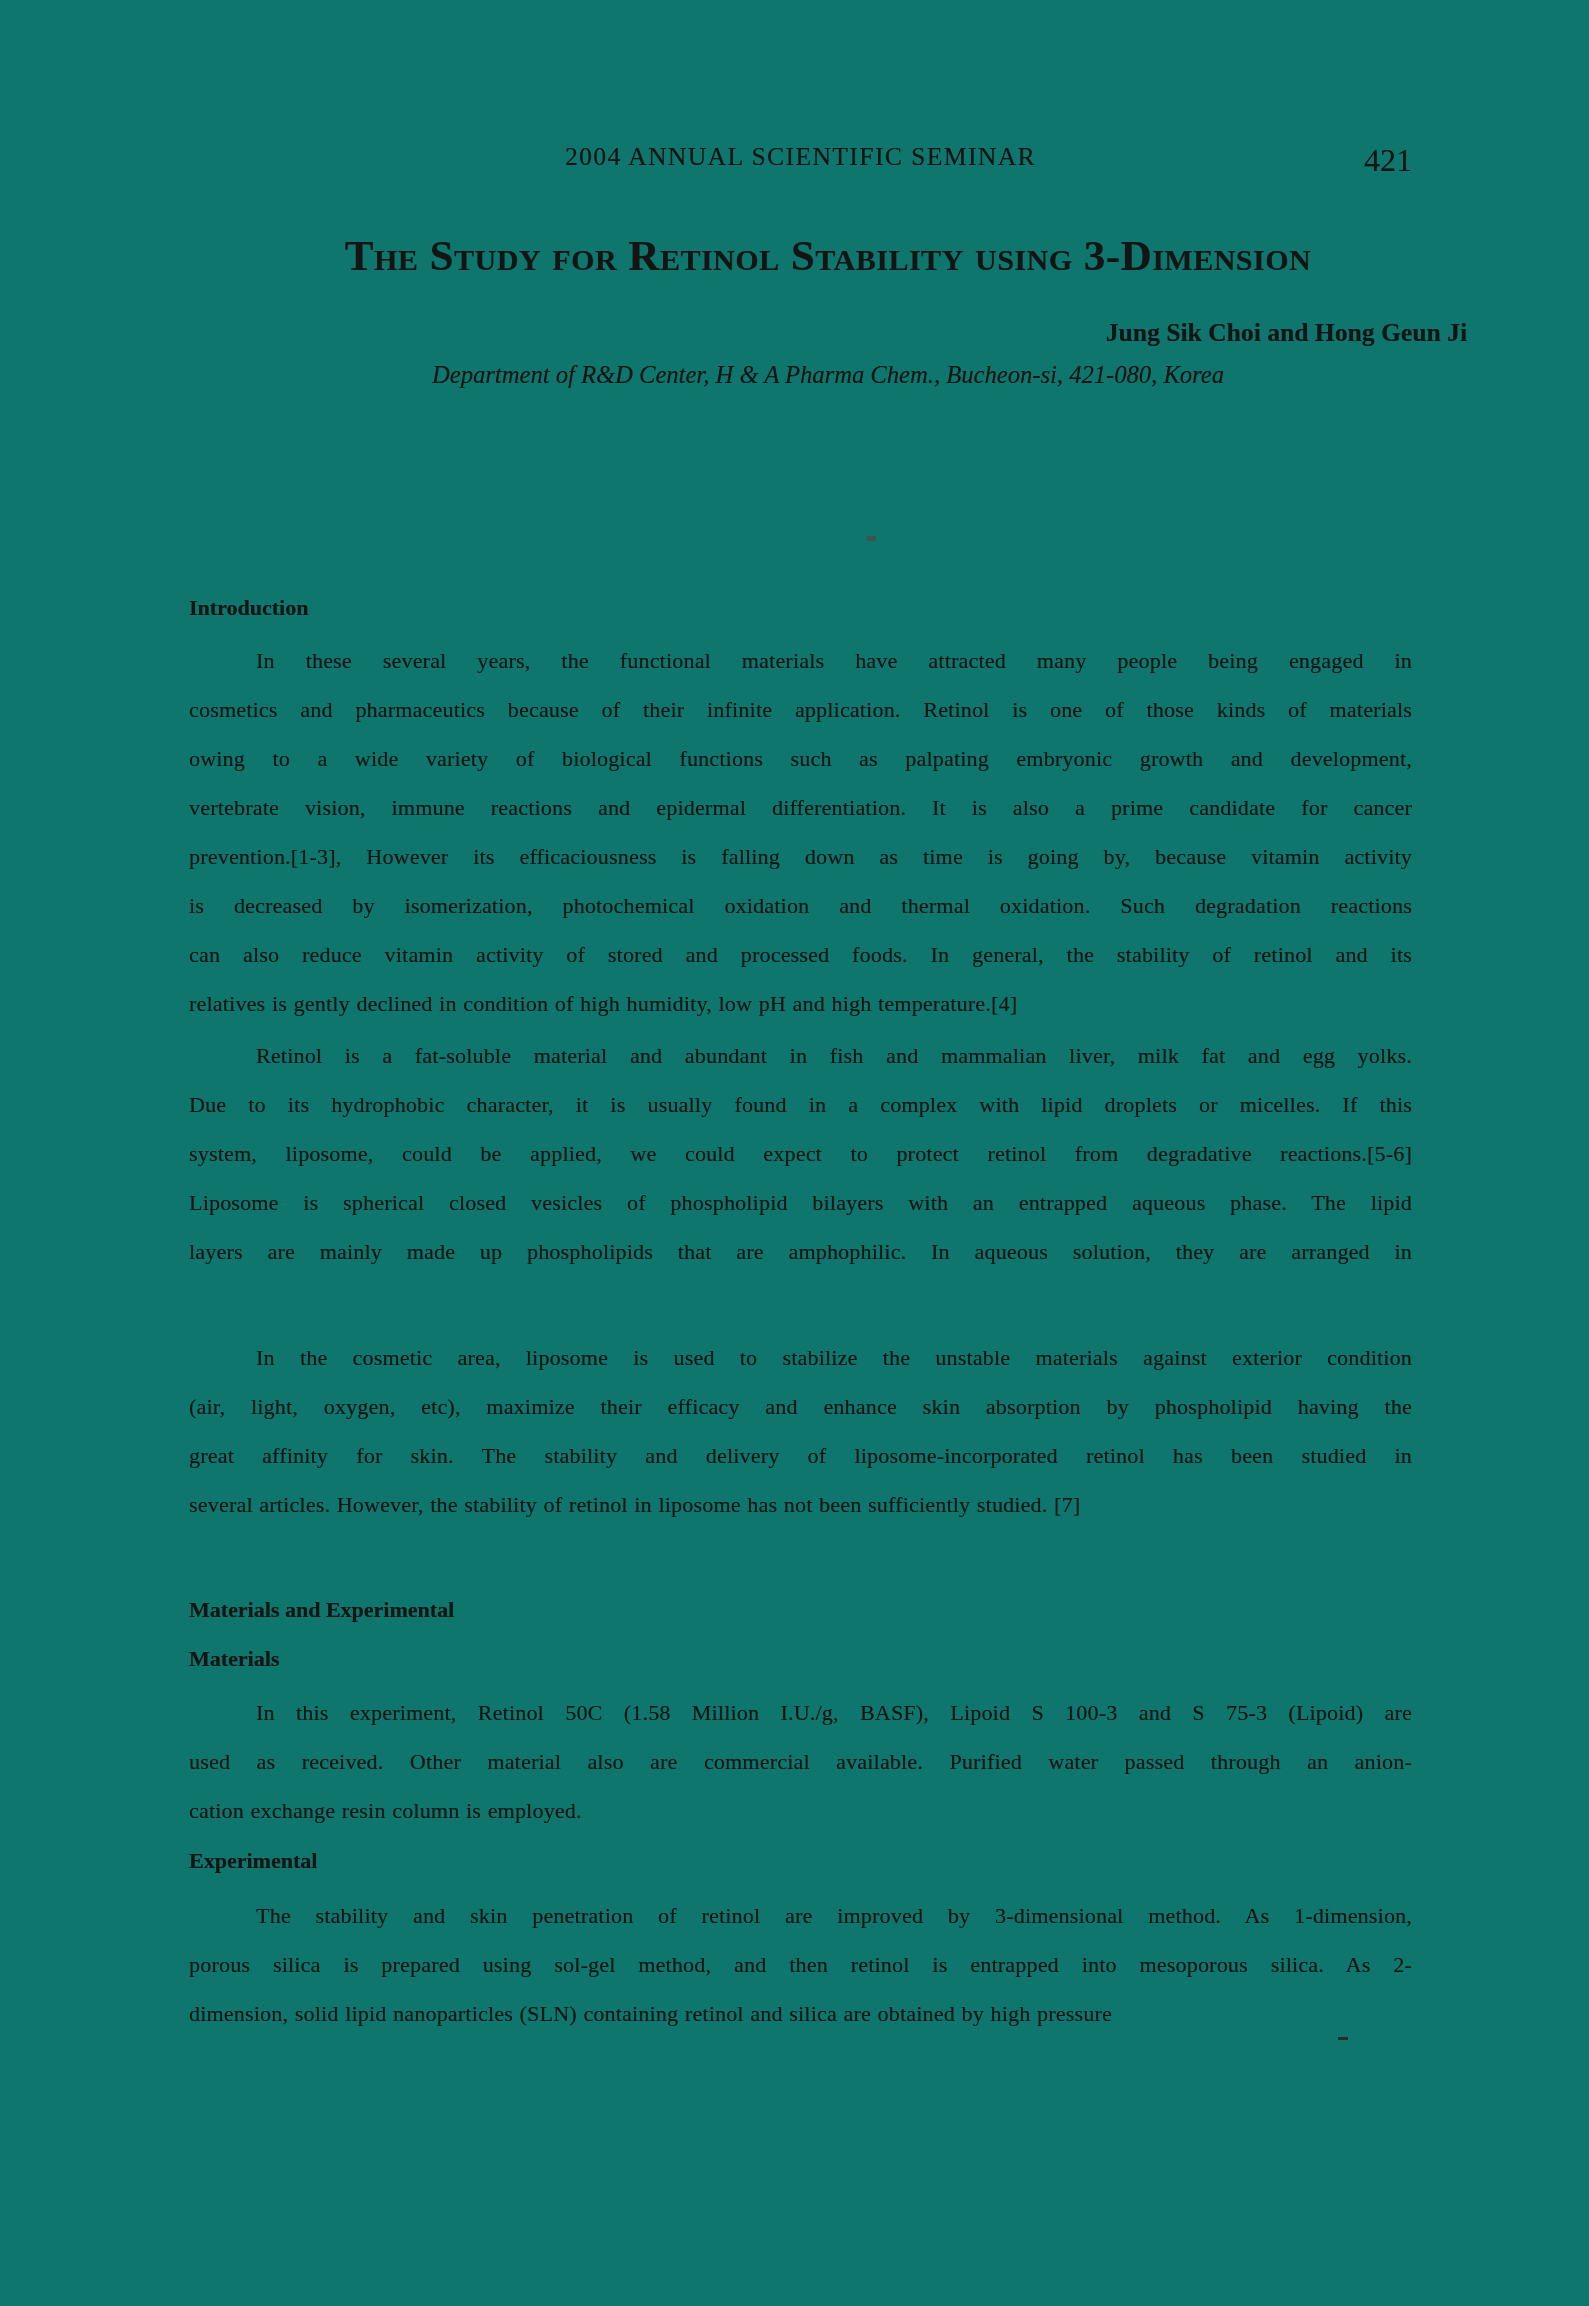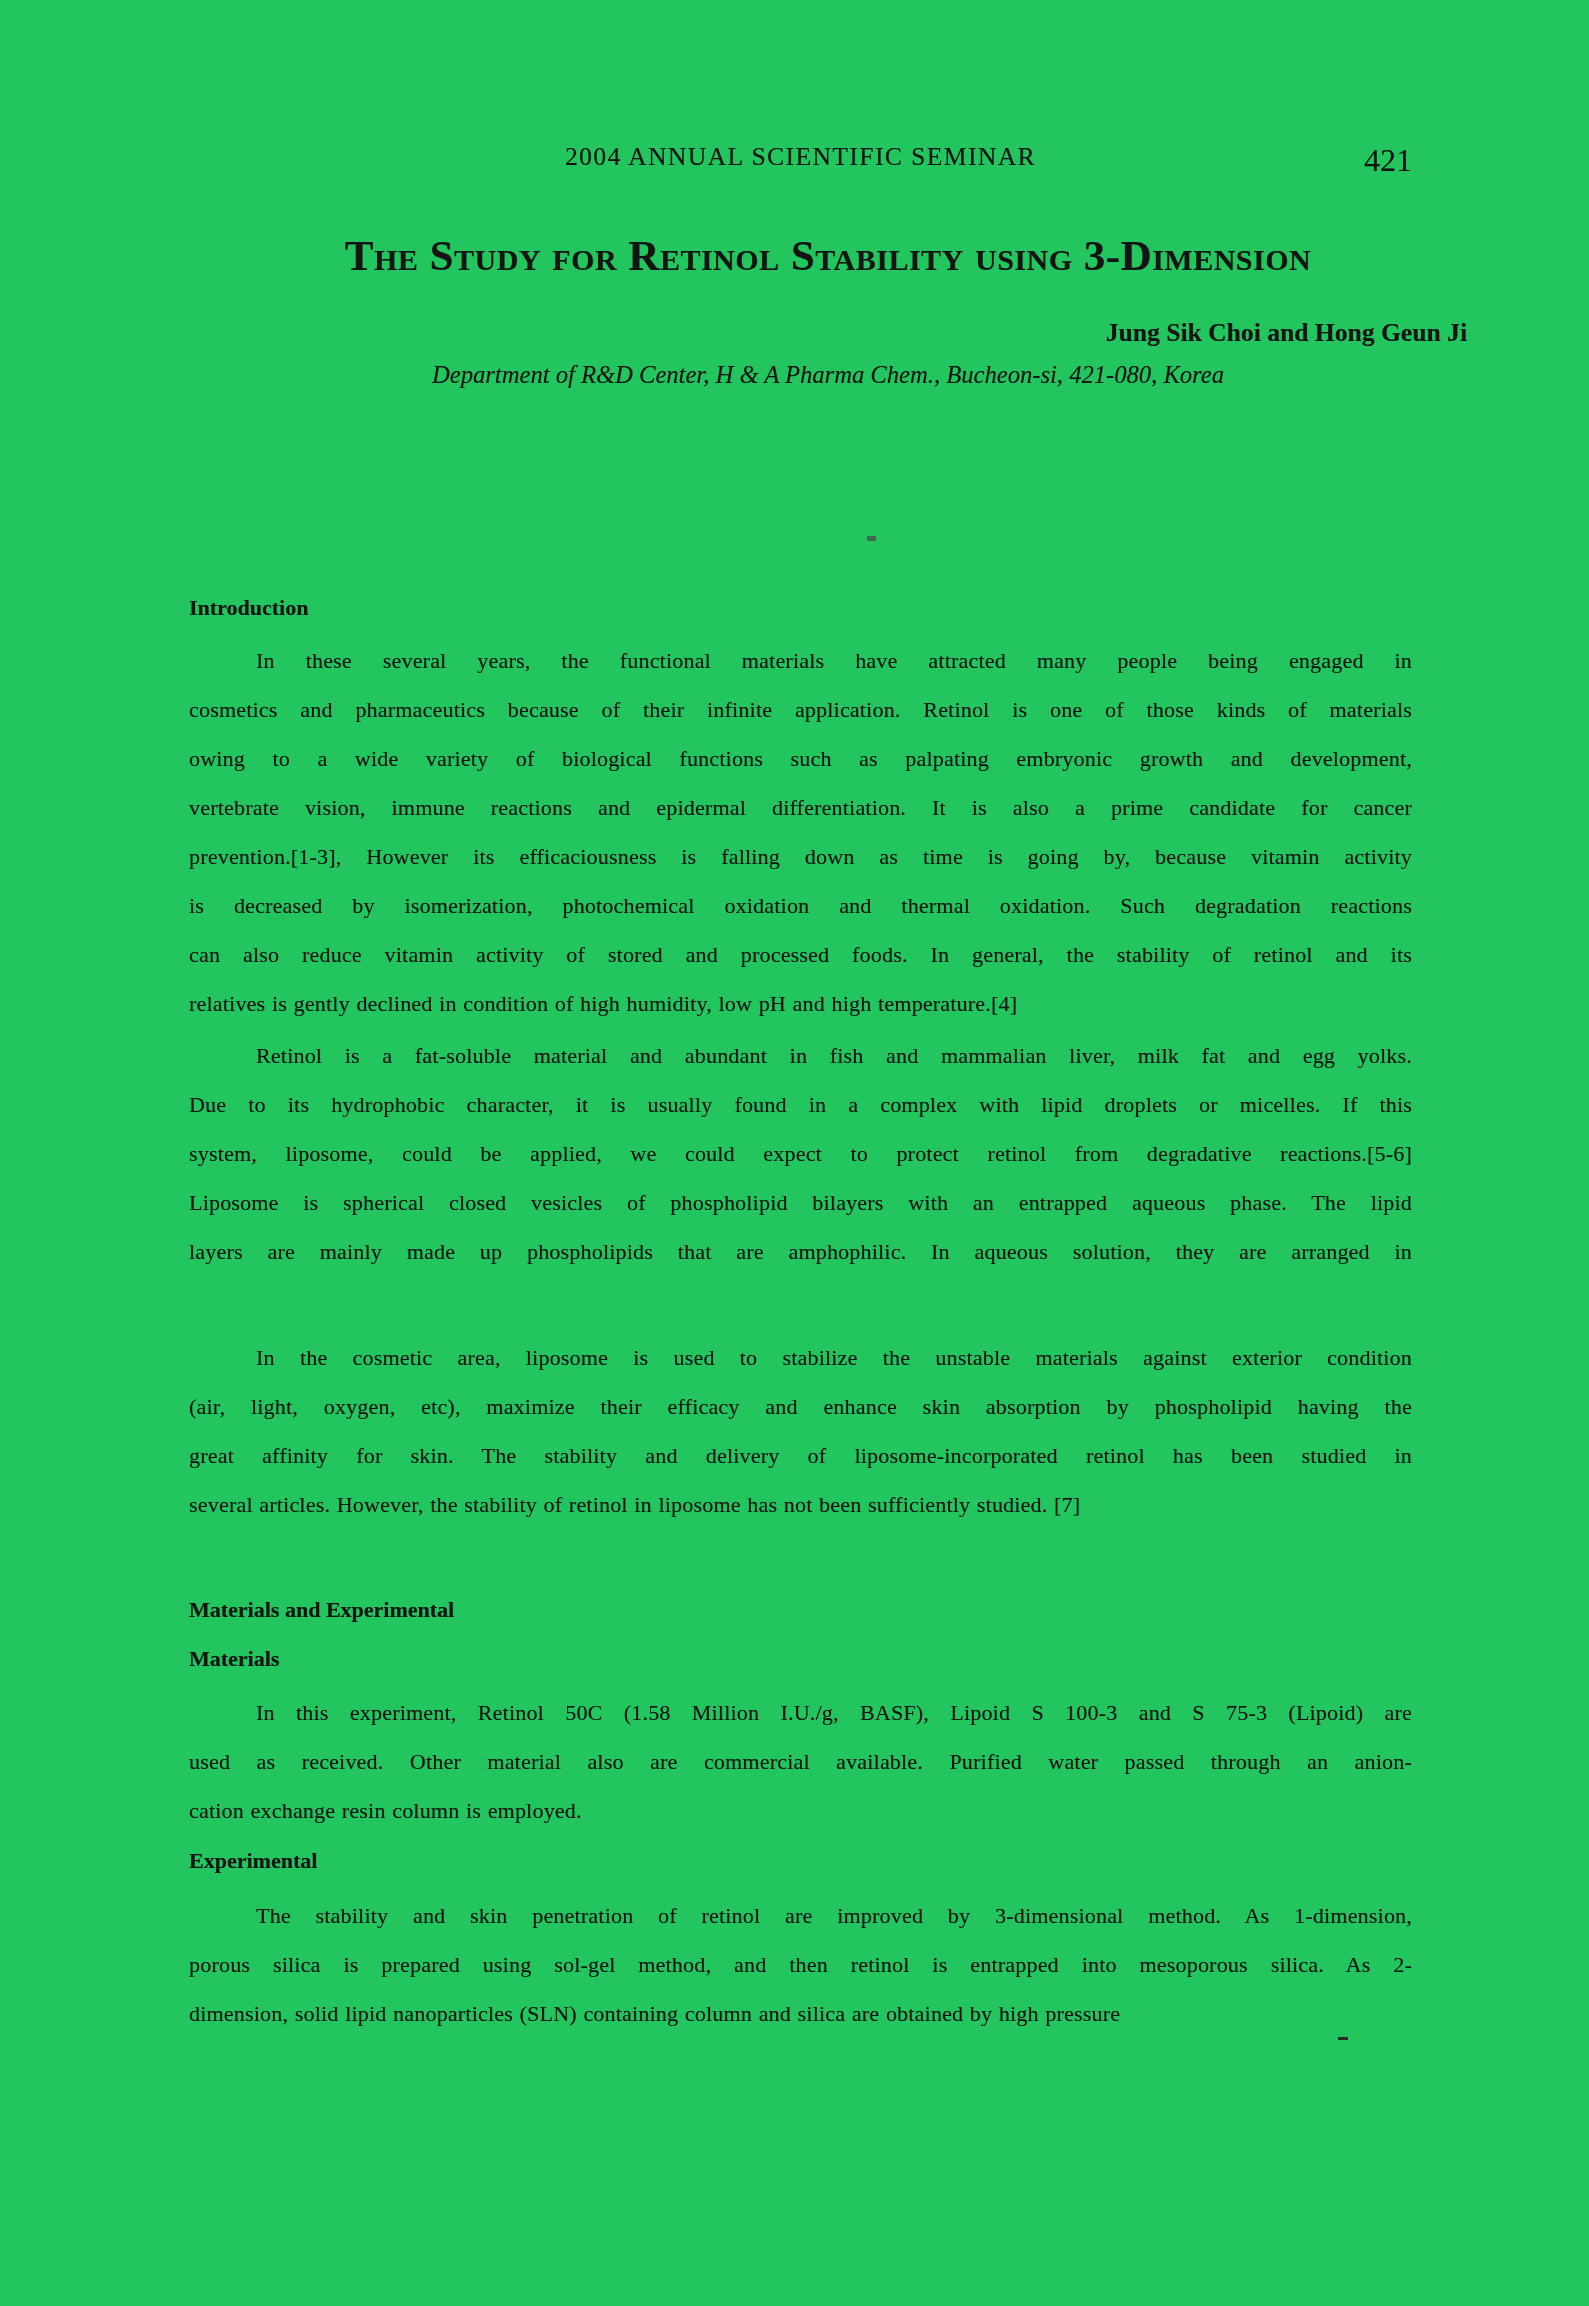--- a/index.html
+++ b/index.html
@@ -4,21 +4,21 @@
 <style>
   html, body {
     margin: 0;
     padding: 0;
     background: #e8e8e8;
   }
   .page {
     position: relative;
     width: 1590px;
     height: 2306px;
-    background: #22c55e;
+    background: #0f766e;
     font-family: "Liberation Serif", serif;
     color: #141414;
     overflow: hidden;
     text-shadow: 0.3px 0.3px 0.4px rgba(0,0,0,0.35);
   }
   .header-row {
     position: absolute;
     top: 142px;
     left: 189px;
     width: 1223px;
@@ -177,19 +177,19 @@
     <div class="line ind">In this experiment, Retinol 50C (1.58 Million I.U./g, BASF), Lipoid S 100-3 and S 75-3 (Lipoid) are</div>
     <div class="line">used as received. Other material also are commercial available. Purified water passed through an anion-</div>
     <div class="line last">cation exchange resin column is employed.</div>
   </div>
 
   <h2 class="heading h-experimental">Experimental</h2>
 
   <div class="para pe">
     <div class="line ind">The stability and skin penetration of retinol are improved by 3-dimensional method. As 1-dimension,</div>
     <div class="line">porous silica is prepared using sol-gel method, and then retinol is entrapped into mesoporous silica. As 2-</div>
-    <div class="line last">dimension, solid lipid nanoparticles (SLN) containing column and silica are obtained by high pressure</div>
+    <div class="line last">dimension, solid lipid nanoparticles (SLN) containing retinol and silica are obtained by high pressure</div>
   </div>
 
   <div class="dash-artifact"></div>
 
 </div>
 
 
 </body></html>

